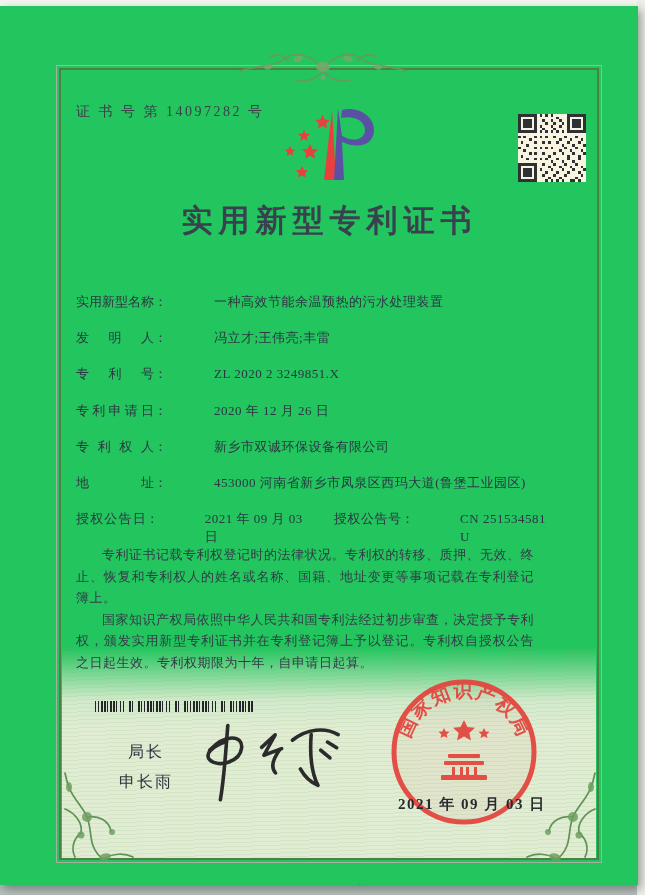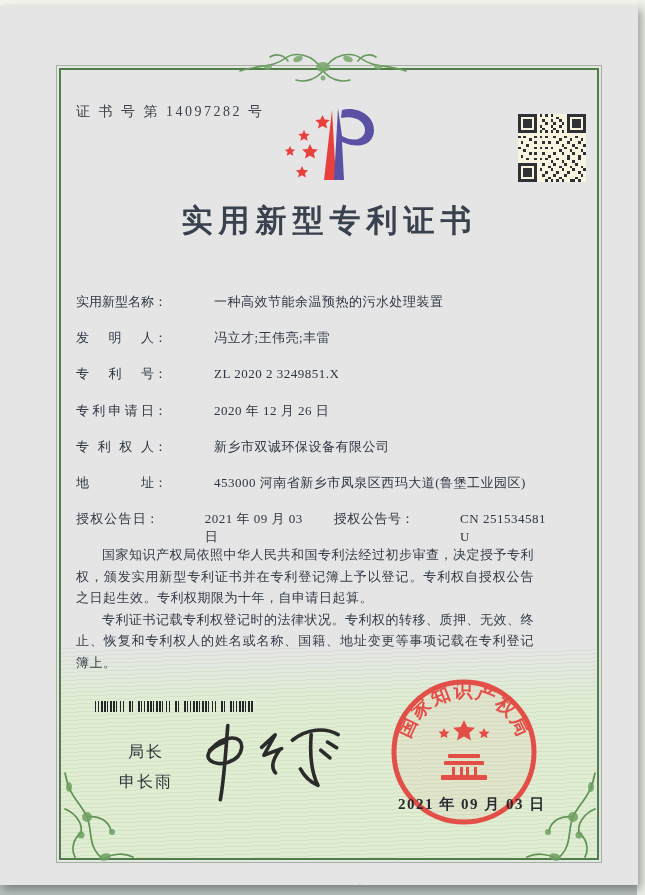--- a/index.html
+++ b/index.html
@@ -6,21 +6,21 @@
   html,body { width:645px; height:895px; overflow:hidden; }
   body {
     font-family:"Liberation Serif","DejaVu Serif",serif;
     background:
       linear-gradient(90deg, rgba(0,0,0,0) 0 637px, #edefe9 637px),
       linear-gradient(180deg, #f5f5ef 0 6px, #b7bfbc 6px);
     position:relative;
   }
   .paper {
     position:absolute; left:0; top:6px; width:638px; height:879px;
-    background:#e5e5e5;
+    background:#22c55e;
     box-shadow:3px 4px 9px rgba(40,50,45,.45);
     overflow:hidden;
   }
   
   .frame-outer {
     position:absolute; left:56px; top:59px; width:546px; height:798px;
     border:1px solid #a5b19e;
   }
   .frame-inner { position:absolute; inset:2px; border:2px solid #4e7f46; }
   
@@ -226,22 +226,22 @@
         <span class="f-value">2021 年 09 月 03 日</span>
       <span class="grant-pair2">
         <span class="f-label">授权公告号</span>
           <span class="f-colon">：</span>
           <span class="f-value">CN 251534581 U</span>
       </span>
     </div>
   </div>
 
   <div class="paras">
+    <p>专利证书记载专利权登记时的法律状况。专利权的转移、质押、无效、终止、恢复和专利权人的姓名或名称、国籍、地址变更等事项记载在专利登记簿上。</p>
     <p>国家知识产权局依照中华人民共和国专利法经过初步审查，决定授予专利权，颁发实用新型专利证书并在专利登记簿上予以登记。专利权自授权公告之日起生效。专利权期限为十年，自申请日起算。</p>
-    <p>专利证书记载专利权登记时的法律状况。专利权的转移、质押、无效、终止、恢复和专利权人的姓名或名称、国籍、地址变更等事项记载在专利登记簿上。</p>
   </div>
 
   <div class="barcode"></div>
 
   <div class="signer">
     <div>局长</div>
     <div>申长雨</div>
   </div>
 
   <svg class="signature" width="150" height="90" viewBox="0 0 150 90">

